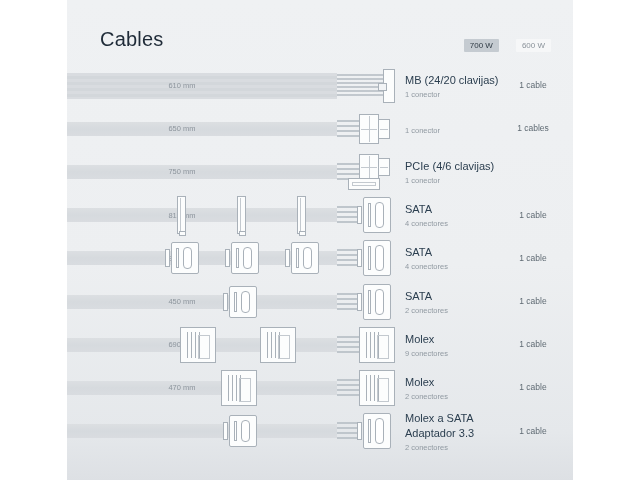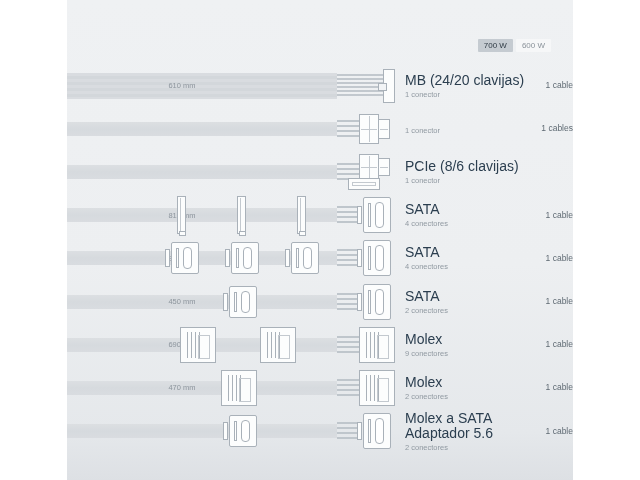--- a/index.html
+++ b/index.html
@@ -8,21 +8,21 @@
     font-family:"Liberation Sans", sans-serif;position:relative;
   }
   .panel{
     position:absolute;left:67px;top:0;width:506px;height:480px;
     background:linear-gradient(180deg,#eff1f3 0%,#edeff1 55%,#e5e8eb 90%,#dde0e4 100%);
   }
   .page-title{
     position:absolute;left:33px;top:28px;font-size:20px;font-weight:500;
     color:#1f2b38;letter-spacing:0.2px;
   }
-  .toggle{position:absolute;right:22px;top:39px;display:flex;gap:3px;}
+  .toggle{position:absolute;right:22px;top:39px;display:flex;gap:17px;}
   .toggle .opt{
     font-size:8px;padding:2px 6px;border-radius:1px;cursor:pointer;
     color:#8a929a;background:#f6f7f8;line-height:9px;
   }
   .toggle .opt.sel{background:#c5cbd1;color:#2f3a44;}
   .rows{position:absolute;left:0;top:64px;width:549px;height:400px;}
   .row{position:absolute;left:0;width:506px;height:43px;}
   .ribbon{
     position:absolute;left:0;width:270px;height:14px;top:14.5px;
     background:linear-gradient(180deg,#dcdfe2 0%,#d6dade 50%,#d9dce0 100%);
@@ -35,24 +35,24 @@
     position:absolute;left:270px;width:22px;height:18px;top:12.5px;
     background:repeating-linear-gradient(180deg,#bfc6cc 0 2px,rgba(0,0,0,0) 2px 5px);
   }
   .row.tall .strands{width:46px;height:24px;top:9.5px;
     background:repeating-linear-gradient(180deg,#c2c8ce 0 2px,rgba(0,0,0,0) 2px 4px);}
   .cable-length{
     position:absolute;left:80px;width:70px;text-align:center;top:0;height:43px;
     line-height:43px;font-size:7.5px;color:#8d959d;
   }
   .textcol{position:absolute;left:338px;top:50%;transform:translateY(-50%);}
-  .conn-name{font-size:14px;color:#2b3e4f;line-height:15px;white-space:nowrap;}
+  .conn-name{font-size:11px;color:#2b3e4f;line-height:15px;white-space:nowrap;}
   .conn-sub{font-size:7.5px;color:#9099a1;margin-top:2px;}
   .cable-count{
-    position:absolute;left:426px;width:80px;text-align:right;top:0;height:43px;
+    position:absolute;left:426px;width:80px;text-align:center;top:0;height:43px;
     line-height:43px;font-size:8.5px;color:#5f6a73;
   }
   
   .cbox{position:absolute;border:1px solid #a9b1b9;background:#fcfdfd;box-sizing:border-box;}
   .atx{left:316px;top:4.5px;width:12px;height:34px;}
   .atx .latch{position:absolute;left:-6px;top:13px;width:9px;height:8px;
     border:1px solid #a9b1b9;background:#f2f4f6;box-sizing:border-box;}
   .grid4::before{content:"";position:absolute;left:50%;top:1px;bottom:1px;width:1px;background:#c3c9cf;}
   .grid4::after{content:"";position:absolute;top:50%;left:1px;right:1px;height:1px;background:#c3c9cf;}
   .grid2::after{content:"";position:absolute;top:50%;left:1px;right:1px;height:1px;background:#c3c9cf;}
@@ -74,20 +74,21 @@
   .molex-inner{position:absolute;right:5px;top:7px;width:10px;height:22px;border:1px solid #c3c9cf;}
   .sthin{width:9px;height:38px;top:2.5px;}
   .sthin::before{content:"";position:absolute;left:2px;top:1px;bottom:1px;width:1px;background:#c3c9cf;}
   .sthin::after{content:"";position:absolute;left:1px;bottom:-3px;width:5px;height:3px;
     border:1px solid #a9b1b9;background:#fcfdfd;}
 </style>
 </head>
 <body>
 
 <div class="panel">
+  <div class="page-title">Cables</div>
 
   <div class="toggle">
     <div class="opt sel">700 W</div>
     <div class="opt">600 W</div>
   </div>
 
   <div class="rows">
       <div class="row tall" style="top: 0px;">
     <div class="ribbon"></div>
     <div class="cable-length">610 mm</div>
@@ -96,33 +97,35 @@
       <div class="conn-name">MB (24/20 clavijas)</div>
       <div class="conn-sub">1 conector</div>
     </div>
     <div class="cable-count">1 cable</div>
   <div class="cbox atx">
           <div class="latch"></div>
         </div>
       </div>
       <div class="row" style="top: 43.2px;">
     <div class="ribbon"></div>
+    <div class="cable-length">650 mm</div>
     <div class="strands"></div>
     <div class="textcol">
       <div class="conn-sub">1 conector</div>
     </div>
     <div class="cable-count">1 cables</div>
   <div class="cbox grid4 cpu-main"></div>
         <div class="cbox grid2 cpu-side"></div>
       </div>
       <div class="row" style="top: 86.4px;">
     <div class="ribbon"></div>
-    <div class="strands"></div>
-    <div class="textcol">
-      <div class="conn-name">PCIe (8/6 clavijas)</div>
+    <div class="cable-length">750 mm</div>
+    <div class="strands"></div>
+    <div class="textcol">
+      <div class="conn-name">PCIe (4/6 clavijas)</div>
       <div class="conn-sub">1 conector</div>
     </div>
   <div class="cbox grid4 pcie-main"></div>
         <div class="cbox grid2 pcie-side"></div>
         <div class="cbox pcie-bottom"></div>
       </div>
       <div class="row" style="top: 129.6px;">
     <div class="ribbon"></div>
     <div class="cable-length">810 mm</div>
     <div class="strands"></div>
@@ -228,21 +231,21 @@
         <div class="cbox molex-body" style="left: 154px; top: 3.5px;">
           <div class="molex-stripes"></div>
           <div class="molex-inner"></div>
         </div>
       </div>
       <div class="row" style="top: 345.6px;">
     <div class="ribbon"></div>
     <div class="strands"></div>
     <div class="textcol">
       <div class="conn-name">Molex a SATA</div>
-      <div class="conn-name">Adaptador 5.6</div>
+      <div class="conn-name">Adaptador 3.3</div>
           <div class="conn-sub">2 conectores</div>
     </div>
     <div class="cable-count">1 cable</div>
   <div class="cbox sata-stub" style="left: 290px;"></div>
         <div class="cbox sata-body" style="left: 296px;">
           <div class="sata-bar-thin"></div>
           <div class="sata-bar-wide"></div>
         </div>
         <div class="cbox sata-stub" style="left: 156px;"></div>
         <div class="cbox sata-body" style="left: 162px; height: 32px; top: 5.5px;">

